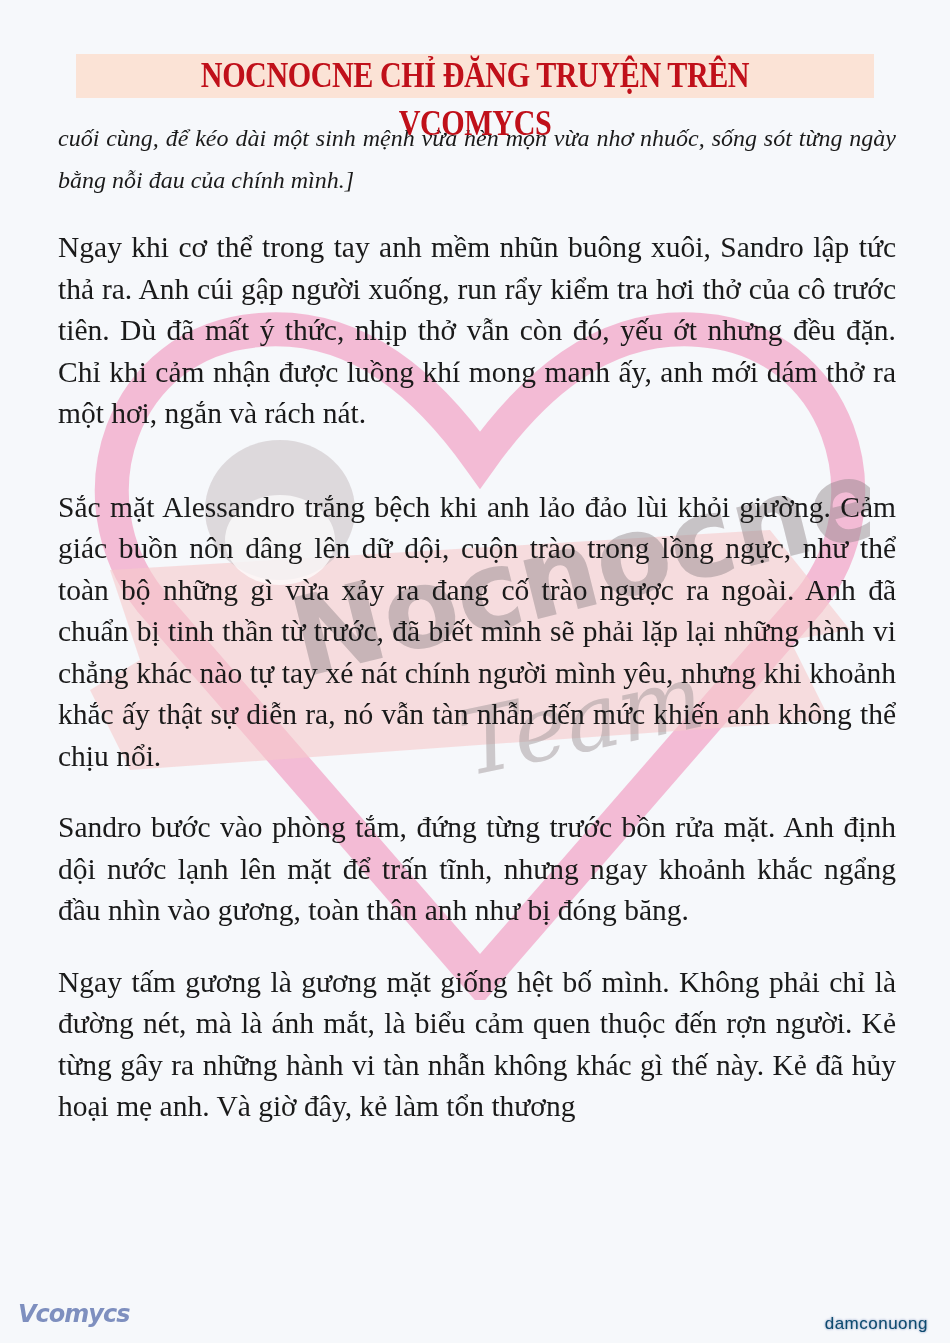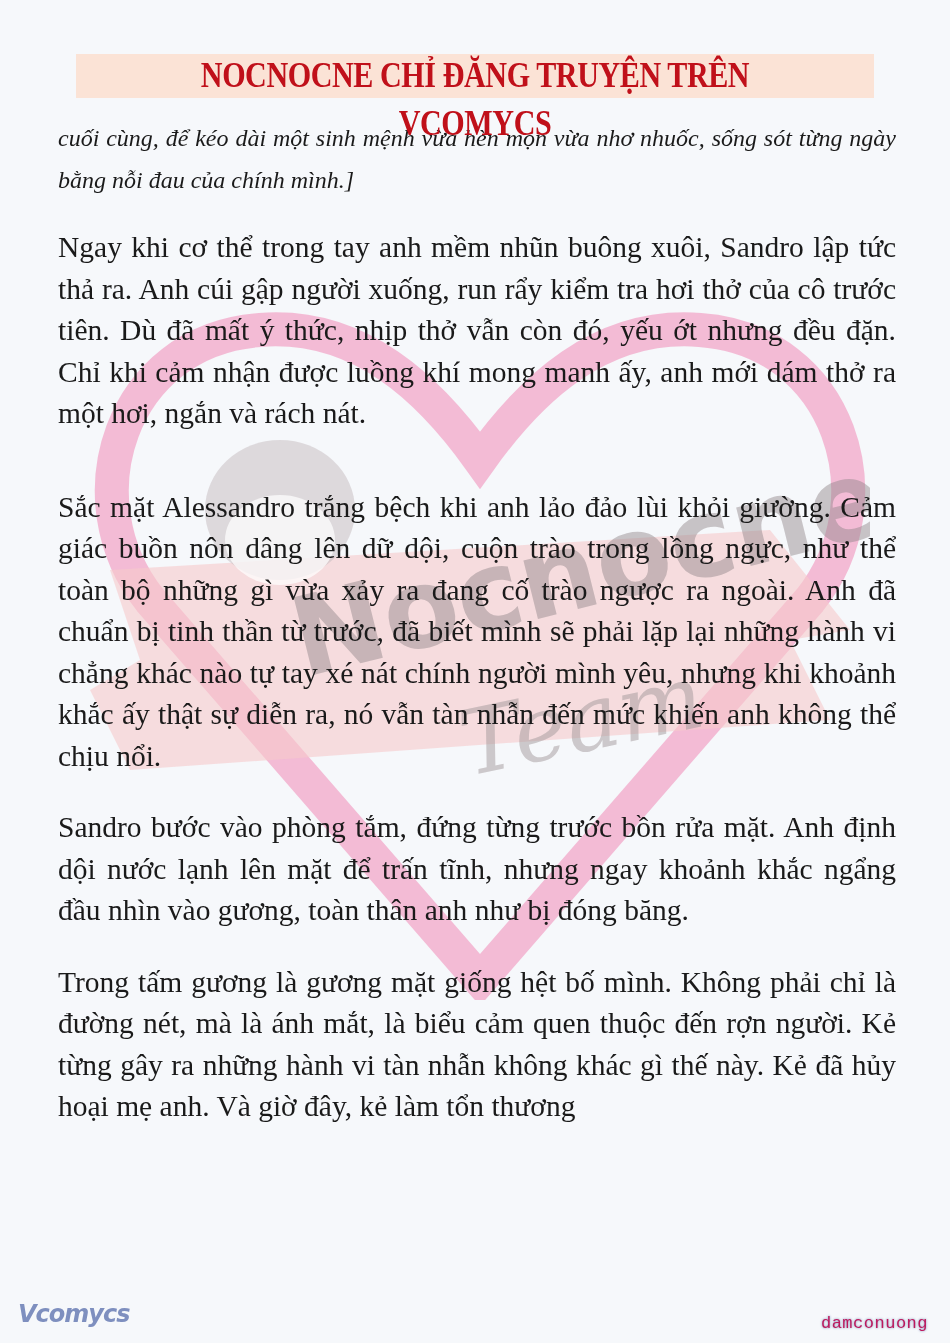--- a/index.html
+++ b/index.html
@@ -30,21 +30,21 @@
   .italic { font-style:italic; font-weight:normal; font-size:24px; }
   .gap { height:26px; }
   .gap2 { height:30px; }
   .logo {
     position:absolute; left:18px; top:1300px; z-index:2;
     font-family:"DejaVu Sans",sans-serif; font-style:italic; font-weight:bold;
     font-size:24px; color:#7e8fbf; letter-spacing:-1px;
   }
   .credit {
     position:absolute; right:22px; top:1314px; z-index:2;
-    font-family:Liberation Mono, monospace; font-size:17px; color:#be185d;
+    font-family:Liberation Sans, sans-serif; font-size:17px; color:#0c4a6e;
     text-shadow:0 0 2px #9aa9c8, 0 0 3px #b7c2da;
     letter-spacing:0.5px;
   }
 </style>
 </head>
 <body>
 
 <div class="page">
 
   <svg class="watermark" viewBox="0 0 780 700">
@@ -62,18 +62,18 @@
   <div class="content">
     <p class="para italic">cuối cùng, để kéo dài một sinh mệnh vừa hèn mọn vừa nhơ nhuốc, sống sót từng ngày bằng nỗi đau của chính mình.]</p>
     <div class="gap"></div>
     <p class="para">Ngay khi cơ thể trong tay anh mềm nhũn buông xuôi, Sandro lập tức thả ra. Anh cúi gập người xuống, run rẩy kiểm tra hơi thở của cô trước tiên. Dù đã mất ý thức, nhịp thở vẫn còn đó, yếu ớt nhưng đều đặn. Chỉ khi cảm nhận được luồng khí mong manh ấy, anh mới dám thở ra một hơi, ngắn và rách nát.</p>
     <div class="gap"></div>
     <div class="gap"></div>
     <p class="para">Sắc mặt Alessandro trắng bệch khi anh lảo đảo lùi khỏi giường. Cảm giác buồn nôn dâng lên dữ dội, cuộn trào trong lồng ngực, như thể toàn bộ những gì vừa xảy ra đang cố trào ngược ra ngoài. Anh đã chuẩn bị tinh thần từ trước, đã biết mình sẽ phải lặp lại những hành vi chẳng khác nào tự tay xé nát chính người mình yêu, nhưng khi khoảnh khắc ấy thật sự diễn ra, nó vẫn tàn nhẫn đến mức khiến anh không thể chịu nổi.</p>
     <div class="gap2"></div>
     <p class="para">Sandro bước vào phòng tắm, đứng từng trước bồn rửa mặt. Anh định dội nước lạnh lên mặt để trấn tĩnh, nhưng ngay khoảnh khắc ngẩng đầu nhìn vào gương, toàn thân anh như bị đóng băng.</p>
     <div class="gap2"></div>
-    <p class="para">Trong tấm gương là gương mặt giống hệt bố mình. Không phải chỉ là đường nét, mà là ánh mắt, là biểu cảm quen thuộc đến rợn người. Kẻ từng gây ra những hành vi tàn nhẫn không khác gì thế này. Kẻ đã hủy hoại mẹ anh. Và giờ đây, kẻ làm tổn thương</p>
+    <p class="para">Ngay tấm gương là gương mặt giống hệt bố mình. Không phải chỉ là đường nét, mà là ánh mắt, là biểu cảm quen thuộc đến rợn người. Kẻ từng gây ra những hành vi tàn nhẫn không khác gì thế này. Kẻ đã hủy hoại mẹ anh. Và giờ đây, kẻ làm tổn thương</p>
   </div>
 
   <div class="logo">Vcomycs</div>
   <div class="credit">damconuong</div>
 </div>
 
 </body></html>

